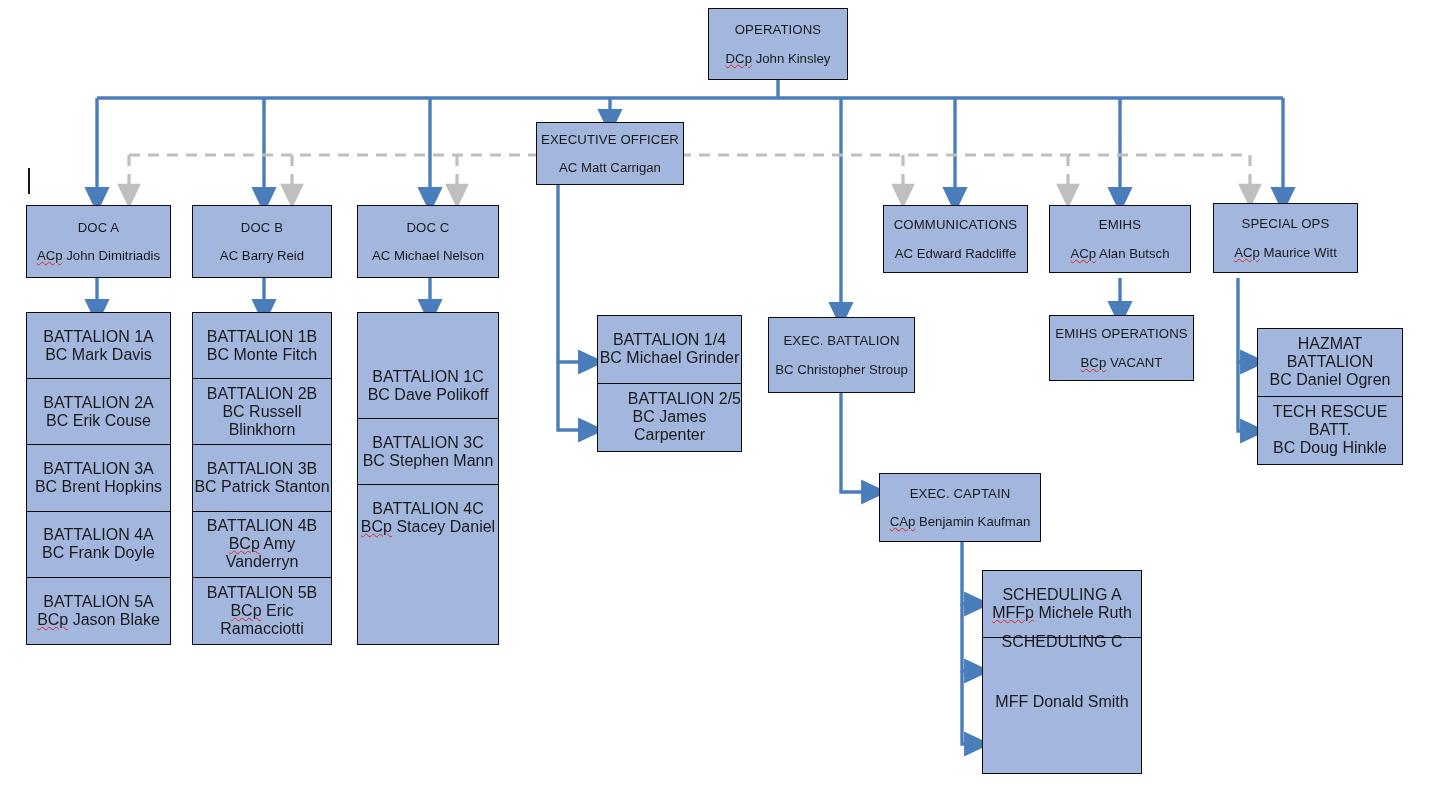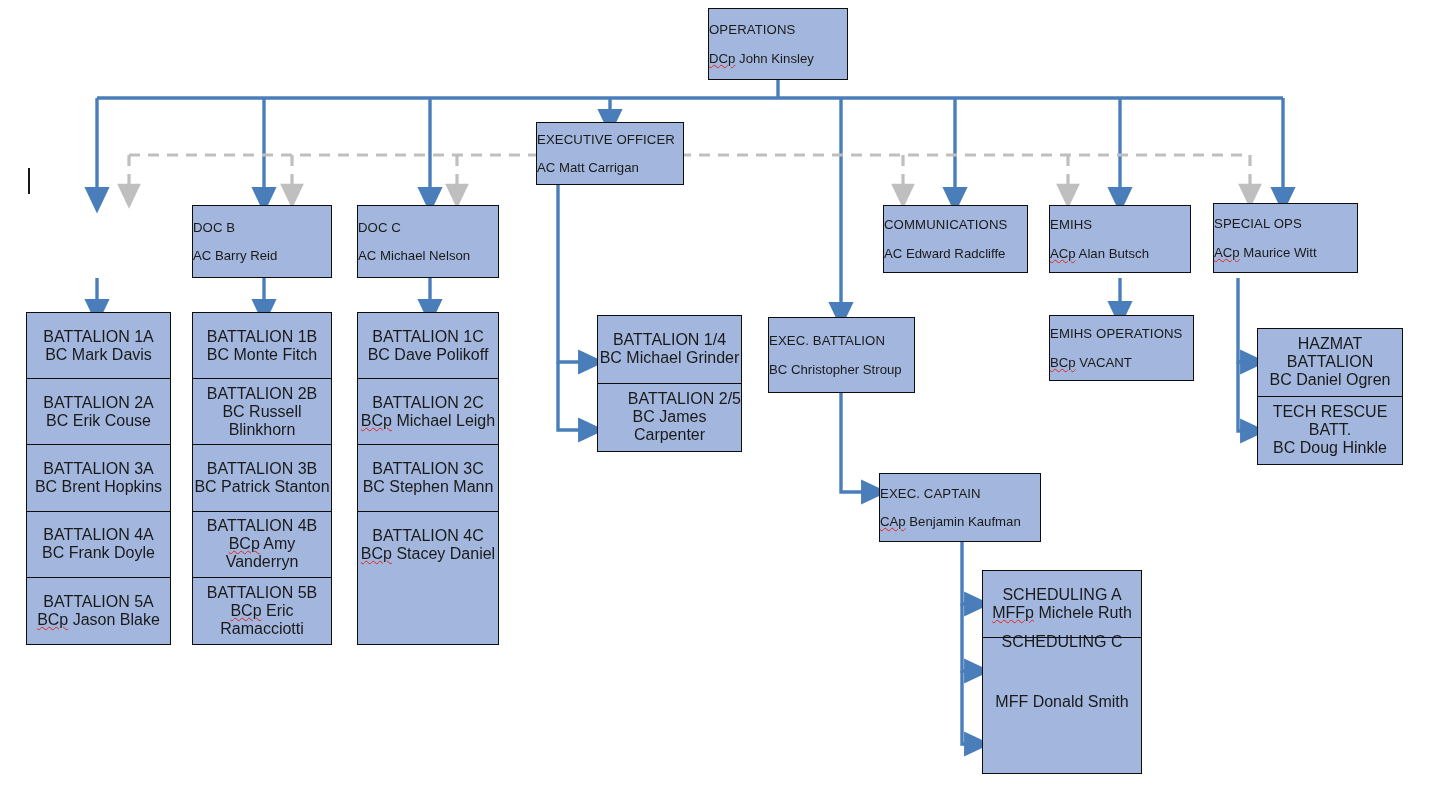--- a/index.html
+++ b/index.html
@@ -27,21 +27,21 @@
     height: 796px;
     pointer-events: none;
   }
   .node {
     position: absolute;
     background: #A3B7DE;
     border: 1.6px solid #0d0d0d;
     box-sizing: border-box;
     display: flex;
     flex-direction: column;
-    align-items: flex-start;
+    align-items: center;
     justify-content: center;
     text-align: center;
     z-index: 3;
   }
   .node .ttl {
     font-size: 13.2px;
     line-height: 1.15;
     letter-spacing: .1px;
     white-space: nowrap;
   }
@@ -153,20 +153,25 @@
     <div class="gap"></div>
     <div class="nm"><span class="sp">DCp</span> John Kinsley</div>
   </div>
 
   <div class="node" style="left:536px; top:122px; width:148px; height:63px;">
     <div class="ttl">EXECUTIVE OFFICER</div>
     <div class="gap"></div>
     <div class="nm">AC Matt Carrigan</div>
   </div>
 
+  <div class="node" style="left:26px; top:205px; width:145px; height:73px;">
+    <div class="ttl">DOC A</div>
+    <div class="gap"></div>
+    <div class="nm"><span class="sp">ACp</span> John Dimitriadis</div>
+  </div>
 
   <div class="node" style="left:192px; top:205px; width:140px; height:73px;">
     <div class="ttl">DOC B</div>
     <div class="gap"></div>
     <div class="nm">AC Barry Reid</div>
   </div>
 
   <div class="node" style="left:357px; top:205px; width:142px; height:73px;">
     <div class="ttl">DOC C</div>
     <div class="gap"></div>
@@ -259,29 +264,24 @@
         <div class="nm"><span class="sp">BCp</span> Amy Vanderryn</div>
       </div>
       <div class="cell" style="height: 20%;">
         <div class="ttl">BATTALION  5B</div>
         <div class="gap"></div>
         <div class="nm"><span class="sp">BCp</span> Eric Ramacciotti</div>
       </div>
     </div>
 
   <div class="stack" id="stack-c" style="left:357px; top:312px; width:142px; height:333px;">
-      <div class="cell" style="height: 20%;">
+      <div class="cell" style="height: 20%; margin-top: 40px;">
         <div class="ttl">BATTALION  1C</div>
         <div class="gap"></div>
         <div class="nm">BC Dave Polikoff</div>
-      </div>
-      <div class="cell" style="height: 20%;">
-        <div class="ttl">BATTALION  2C</div>
-        <div class="gap"></div>
-        <div class="nm"><span class="sp">BCp</span> Michael  Leigh</div>
       </div>
       <div class="cell" style="height: 20%;">
         <div class="ttl">BATTALION  3C</div>
         <div class="gap"></div>
         <div class="nm">BC Stephen  Mann</div>
       </div>
       <div class="cell" style="height: 20%;">
         <div class="ttl">BATTALION  4C</div>
         <div class="gap"></div>
         <div class="nm"><span class="sp">BCp</span> Stacey Daniel</div>

